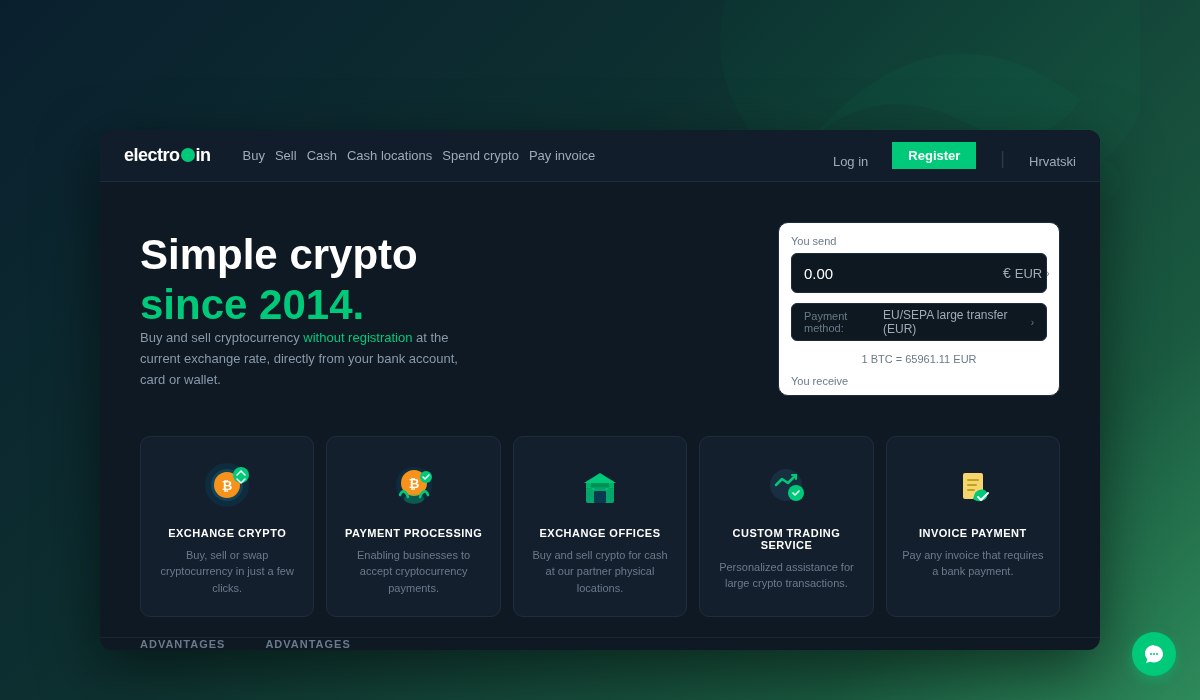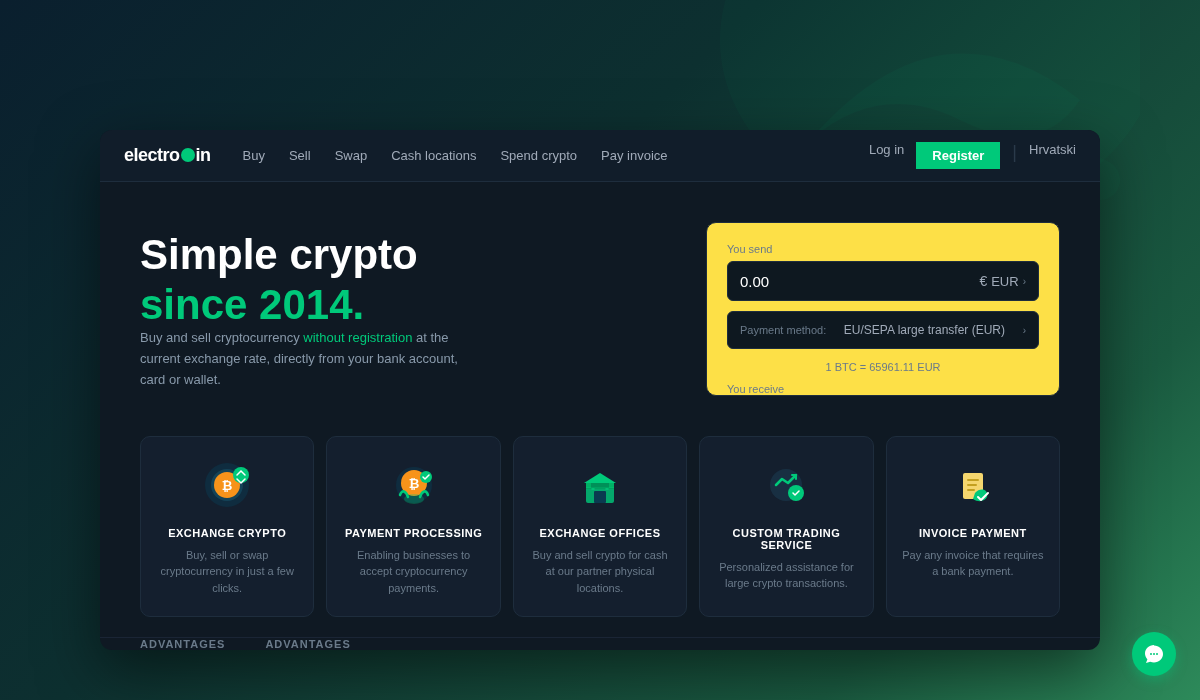--- a/index.html
+++ b/index.html
@@ -79,36 +79,36 @@
       border-radius: 50%;
       margin: 0 1px;
       vertical-align: middle;
       position: relative;
       top: -1px;
     }
 
     .nav-links {
       display: flex;
       align-items: center;
-      gap: 24px;
+      gap: 10px;
       flex: 1;
     }
 
     .nav-link {
       color: #a0aab8;
       font-size: 13px;
       text-decoration: none;
       cursor: pointer;
       white-space: nowrap;
     }
 
     .nav-right {
       display: flex;
-      align-items: flex-start;
-      gap: 12px;
+      align-items: flex-end;
+      gap: 24px;
     }
 
     .btn-login {
       color: #a0aab8;
       font-size: 13px;
       cursor: pointer;
       background: none;
       border: none;
     }
 
@@ -174,24 +174,24 @@
       max-width: 340px;
       margin-bottom: 16px;
     }
 
     .hero-desc .highlight {
       color: #00c97a;
     }
 
     
     .exchange-widget {
-      width: 354px;
-      background: #fde047;
+      width: 282px;
+      background: #ffffff;
       border-radius: 10px;
-      padding: 20px;
+      padding: 12px;
       flex-shrink: 0;
       border: 1px solid #1e2d3d;
     }
 
     .field-label {
       font-size: 11px;
       color: #6a7a8a;
       margin-bottom: 6px;
     }
 
@@ -359,21 +359,21 @@
 
   <nav class="navbar">
     <div class="logo">
       <span class="logo-text">
         electro<span class="logo-coin"></span>in
       </span>
     </div>
     <div class="nav-links">
       <span class="nav-link">Buy</span>
       <span class="nav-link">Sell</span>
-      <span class="nav-link">Swap</span>
+      <span class="nav-link">Cash</span>
       <span class="nav-link">Cash locations</span>
       <span class="nav-link">Spend crypto</span>
       <span class="nav-link">Pay invoice</span>
     </div>
     <div class="nav-right">
       <button class="btn-login">Log in</button>
       <button class="btn-register">Register</button>
       <span class="lang-divider">|</span>
       <span class="lang-text">Hrvatski</span>
     </div>

